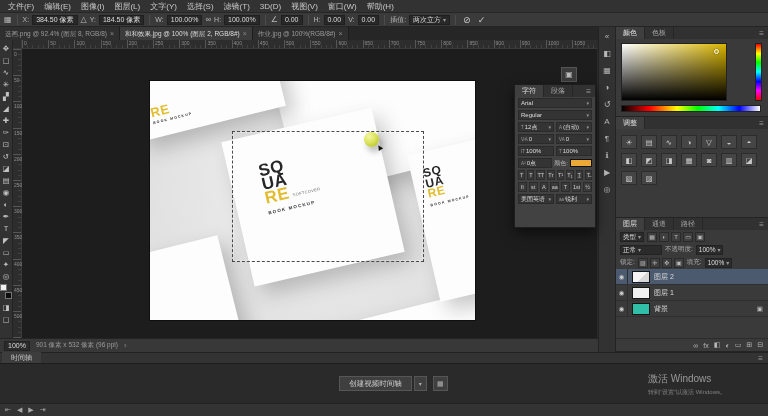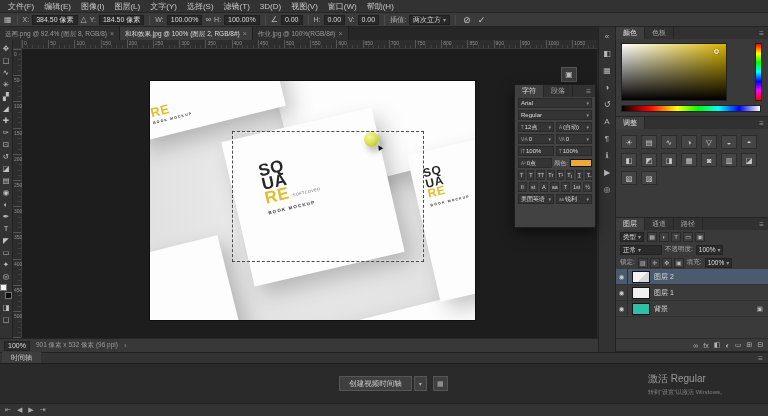--- a/index.html
+++ b/index.html
@@ -536,15 +536,15 @@
 </div>
 
 <div id="bottombar">
     <span class="tr-icon">⇤</span>
     <span class="tr-icon">◀</span>
     <span class="tr-icon">▶</span>
     <span class="tr-icon">⇥</span>
   </div>
 
 <div id="watermark">
-  <div class="wm1">激活 Regular</div>
+  <div class="wm1">激活 Windows</div>
   <div class="wm2">转到“设置”以激活 Windows。</div>
 </div>
 
 </body></html>

